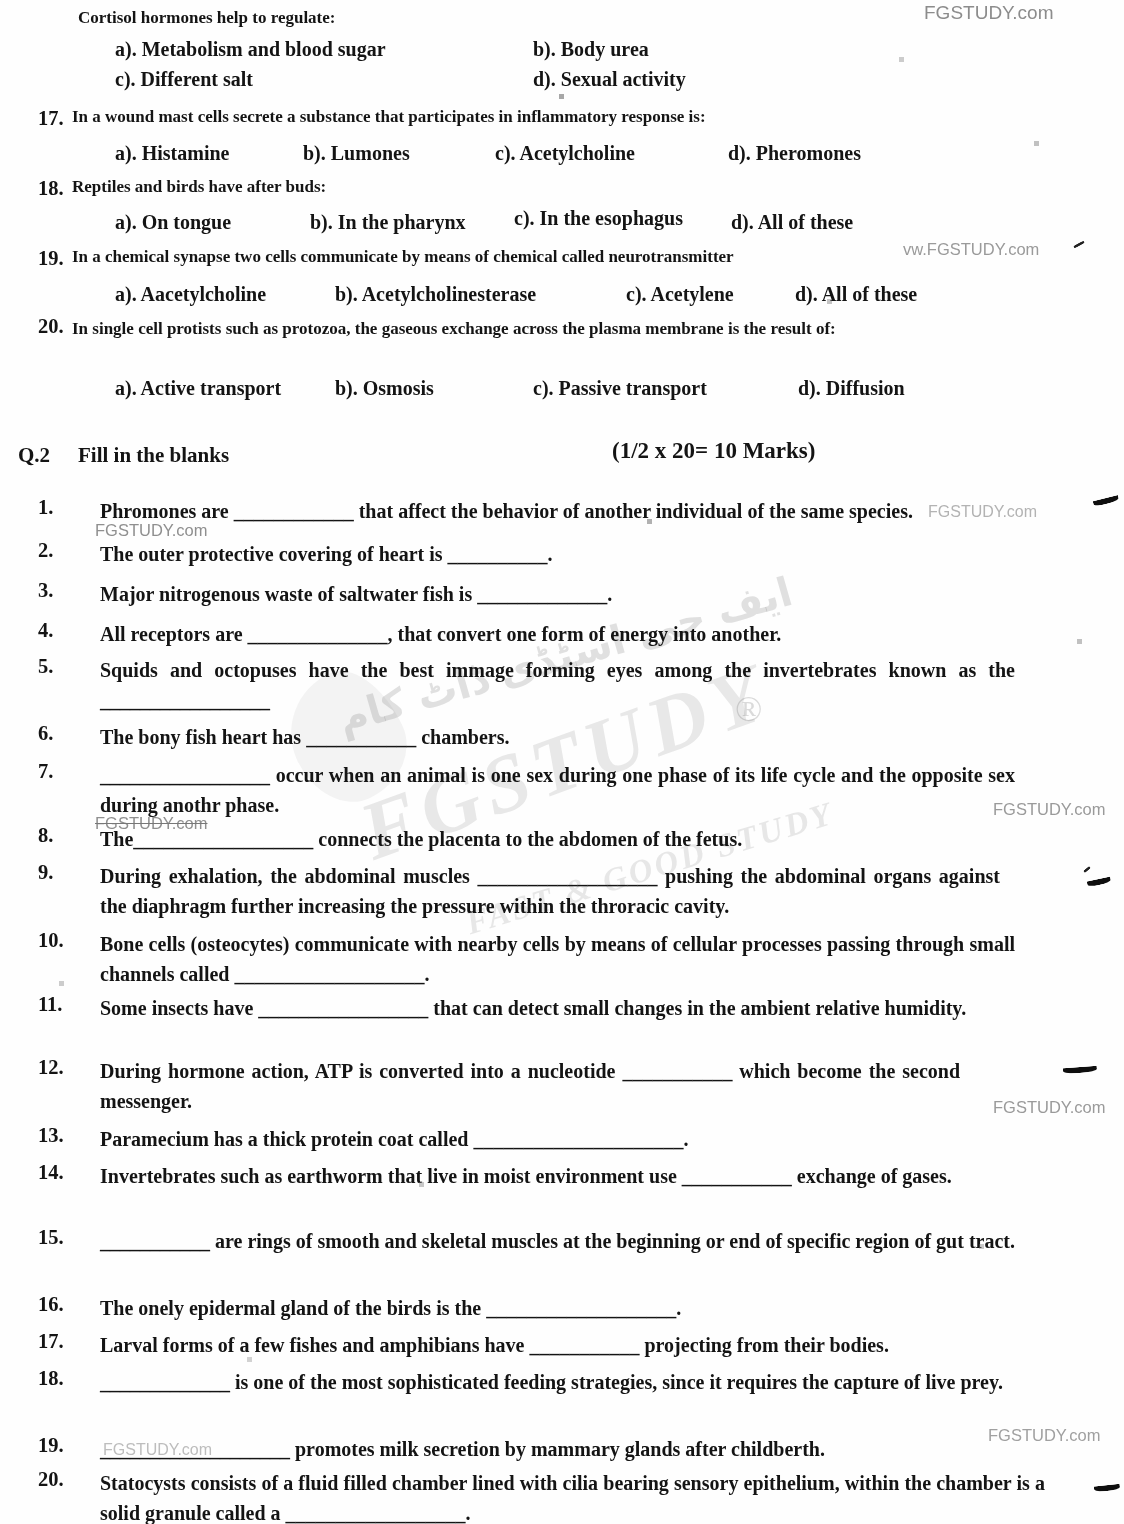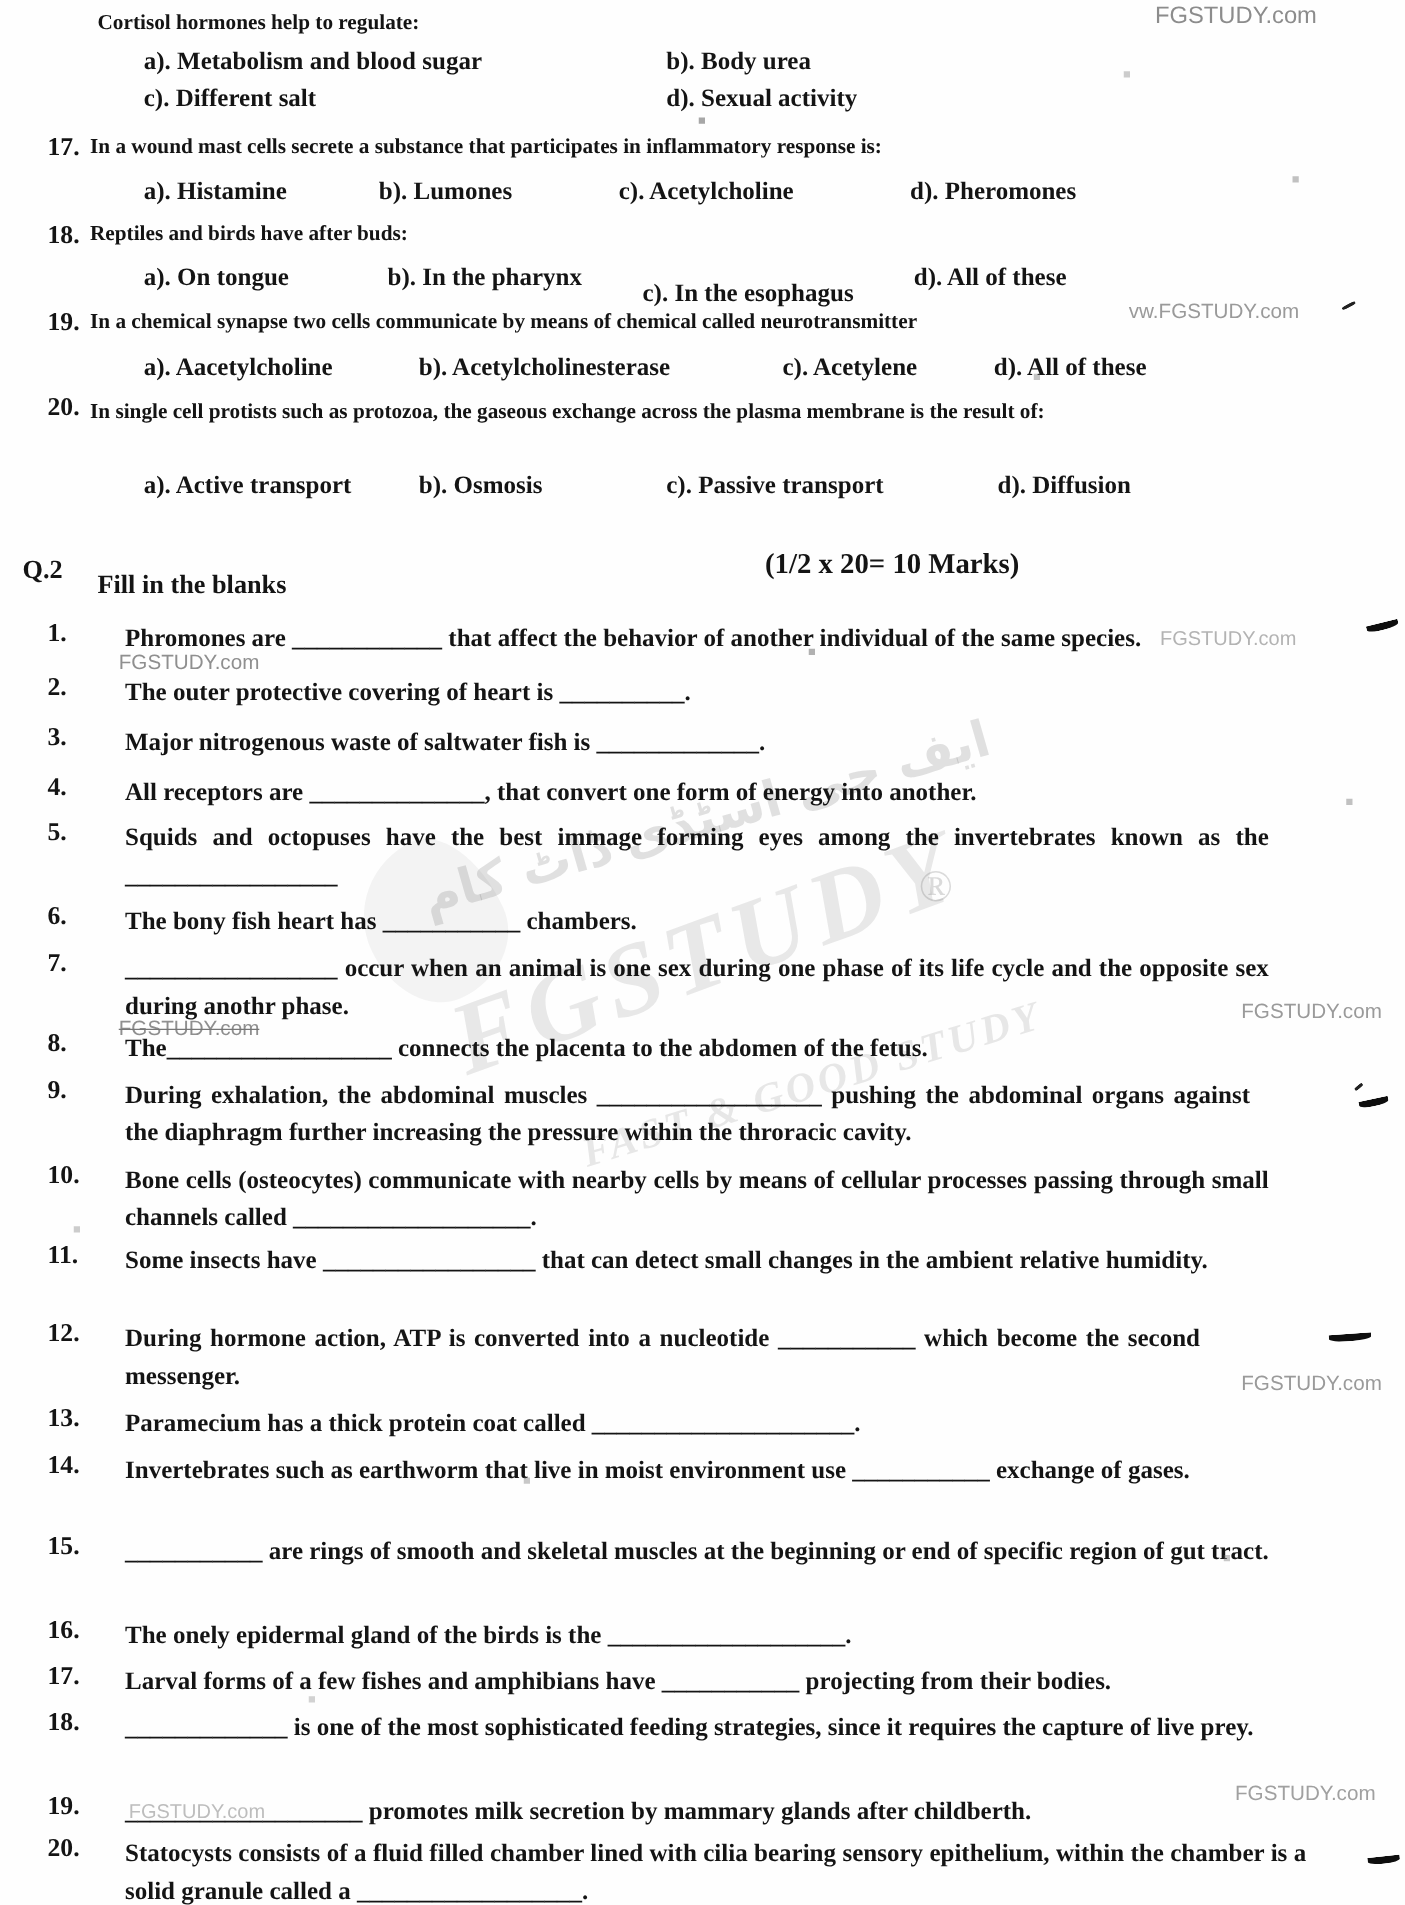--- a/index.html
+++ b/index.html
@@ -57,21 +57,21 @@
   .mcq-text {
     position:absolute; font-weight:700; font-size:17px; white-space:nowrap;
   }
   .mcq-text.wrap {
     white-space:normal; text-align:justify; text-align-last:left; line-height:28px;
   }
   .mcq-opt {
     position:absolute; font-weight:700; font-size:20px; white-space:nowrap;
   }
   .q2-num   { position:absolute; left:18px;  top:443px; font-weight:700; font-size:21px; }
-  .q2-title { position:absolute; left:78px;  top:455px; font-weight:700; font-size:21px;text-align:right; }
+  .q2-title { position:absolute; left:78px;  top:443px; font-weight:700; font-size:21px;text-align:right; }
   .q2-marks { position:absolute; left:612px; top:438px; font-weight:700; font-size:23px; }
   .fill-text {
     position:absolute; left:100px; font-weight:700; font-size:20px; line-height:30px;
     text-align:justify; text-align-last:left;
   }
 
   
   .pen { position:absolute; background:transparent; }
   .pen-swoosh {
     height:0; border-bottom:6px solid #0e0e0e;
@@ -118,21 +118,21 @@
         <div class="mcq-num" style="top: 107px;">17.</div>
         <div class="mcq-text" style="top: 107px; left: 72px;">In a wound mast cells secrete a substance that participates in inflammatory response is:</div>
         <div class="mcq-opt" style="top: 142px; left: 115px;">a). Histamine</div>
         <div class="mcq-opt" style="top: 142px; left: 303px;">b). Lumones</div>
         <div class="mcq-opt" style="top: 142px; left: 495px;">c). Acetylcholine</div>
         <div class="mcq-opt" style="top: 142px; left: 728px;">d). Pheromones</div>
         <div class="mcq-num" style="top: 177px;">18.</div>
         <div class="mcq-text" style="top: 177px; left: 72px;">Reptiles and birds have after buds:</div>
         <div class="mcq-opt" style="top: 211px; left: 115px;">a). On tongue</div>
         <div class="mcq-opt" style="top: 211px; left: 310px;">b). In the pharynx</div>
-        <div class="mcq-opt" style="top: 224px; left: 514px;">c). In the esophagus</div>
+        <div class="mcq-opt" style="top: 207px; left: 514px;">c). In the esophagus</div>
         <div class="mcq-opt" style="top: 211px; left: 731px;">d). All of these</div>
         <div class="mcq-num" style="top: 247px;">19.</div>
         <div class="mcq-text" style="top: 247px; left: 72px;">In a chemical synapse two cells communicate by means of chemical called neurotransmitter</div>
         <div class="mcq-opt" style="top: 283px; left: 115px;">a). Aacetylcholine</div>
         <div class="mcq-opt" style="top: 283px; left: 335px;">b). Acetylcholinesterase</div>
         <div class="mcq-opt" style="top: 283px; left: 626px;">c). Acetylene</div>
         <div class="mcq-opt" style="top: 283px; left: 795px;">d). All of these</div>
         <div class="mcq-num" style="top: 315px;">20.</div>
         <div class="mcq-text wrap" style="top: 315px; left: 72px; width: 943px;">In single cell protists such as protozoa, the gaseous exchange across the plasma membrane is the result of:</div>
         <div class="mcq-opt" style="top: 377px; left: 115px;">a). Active transport</div>

